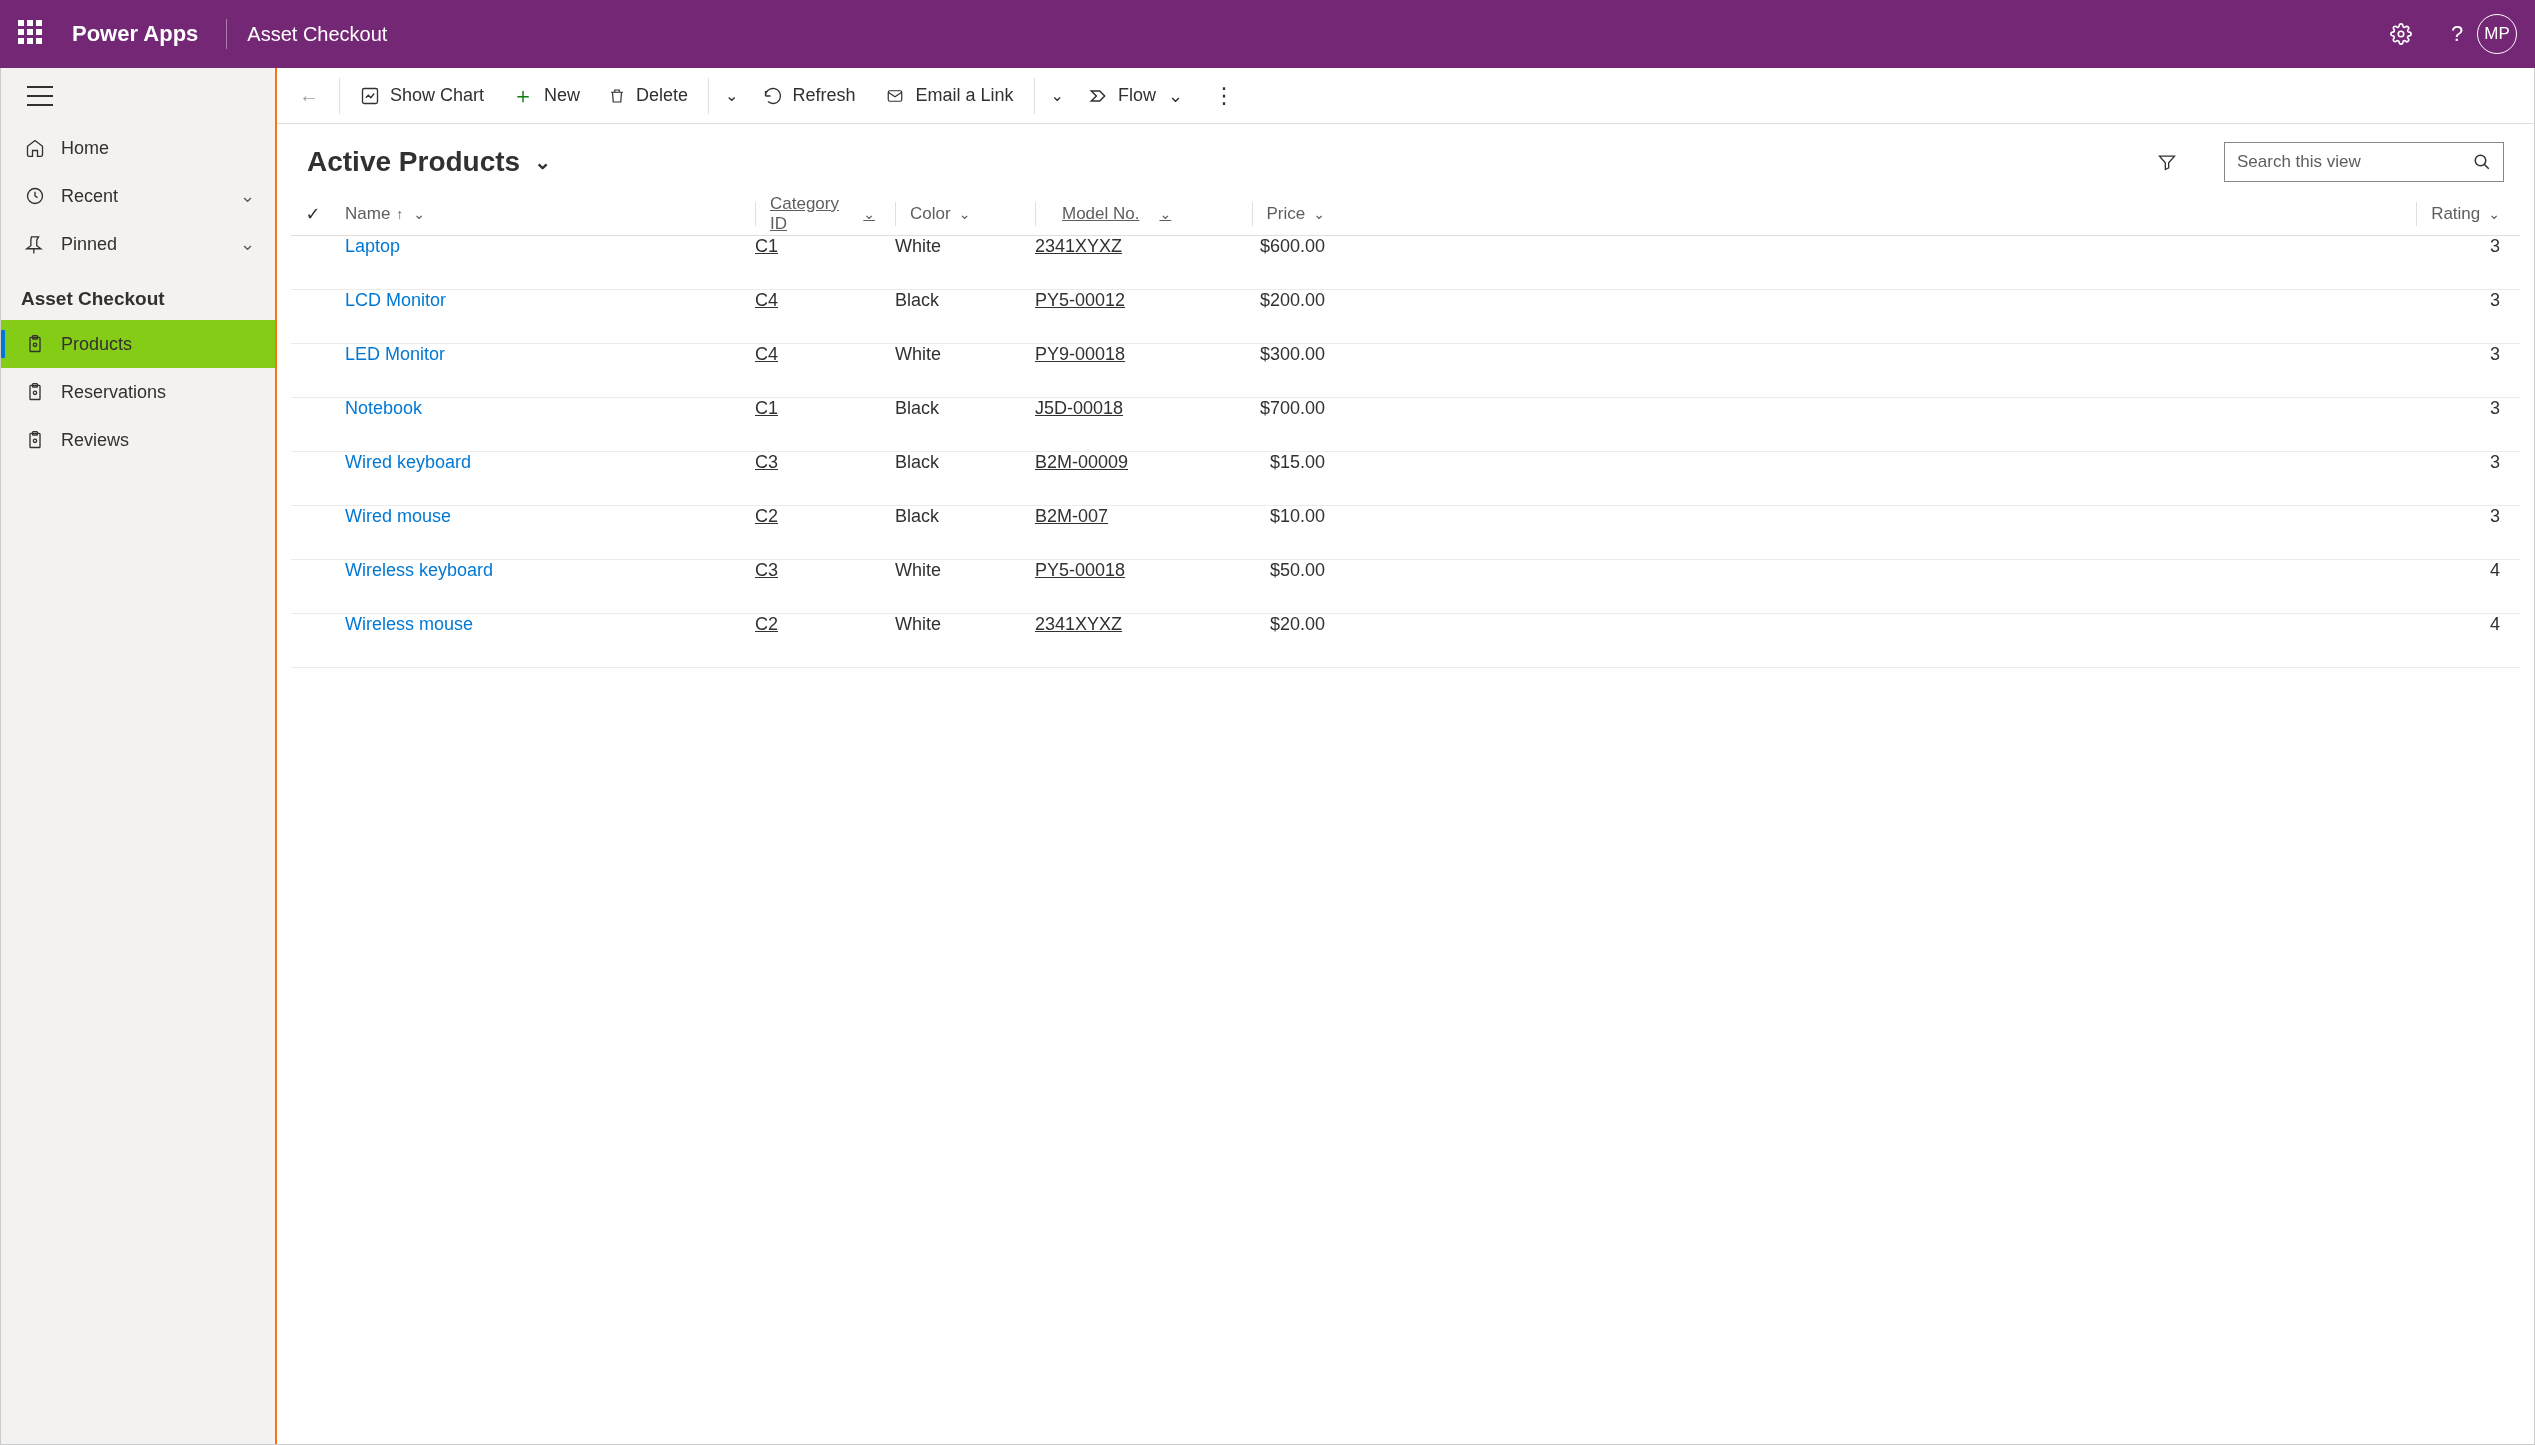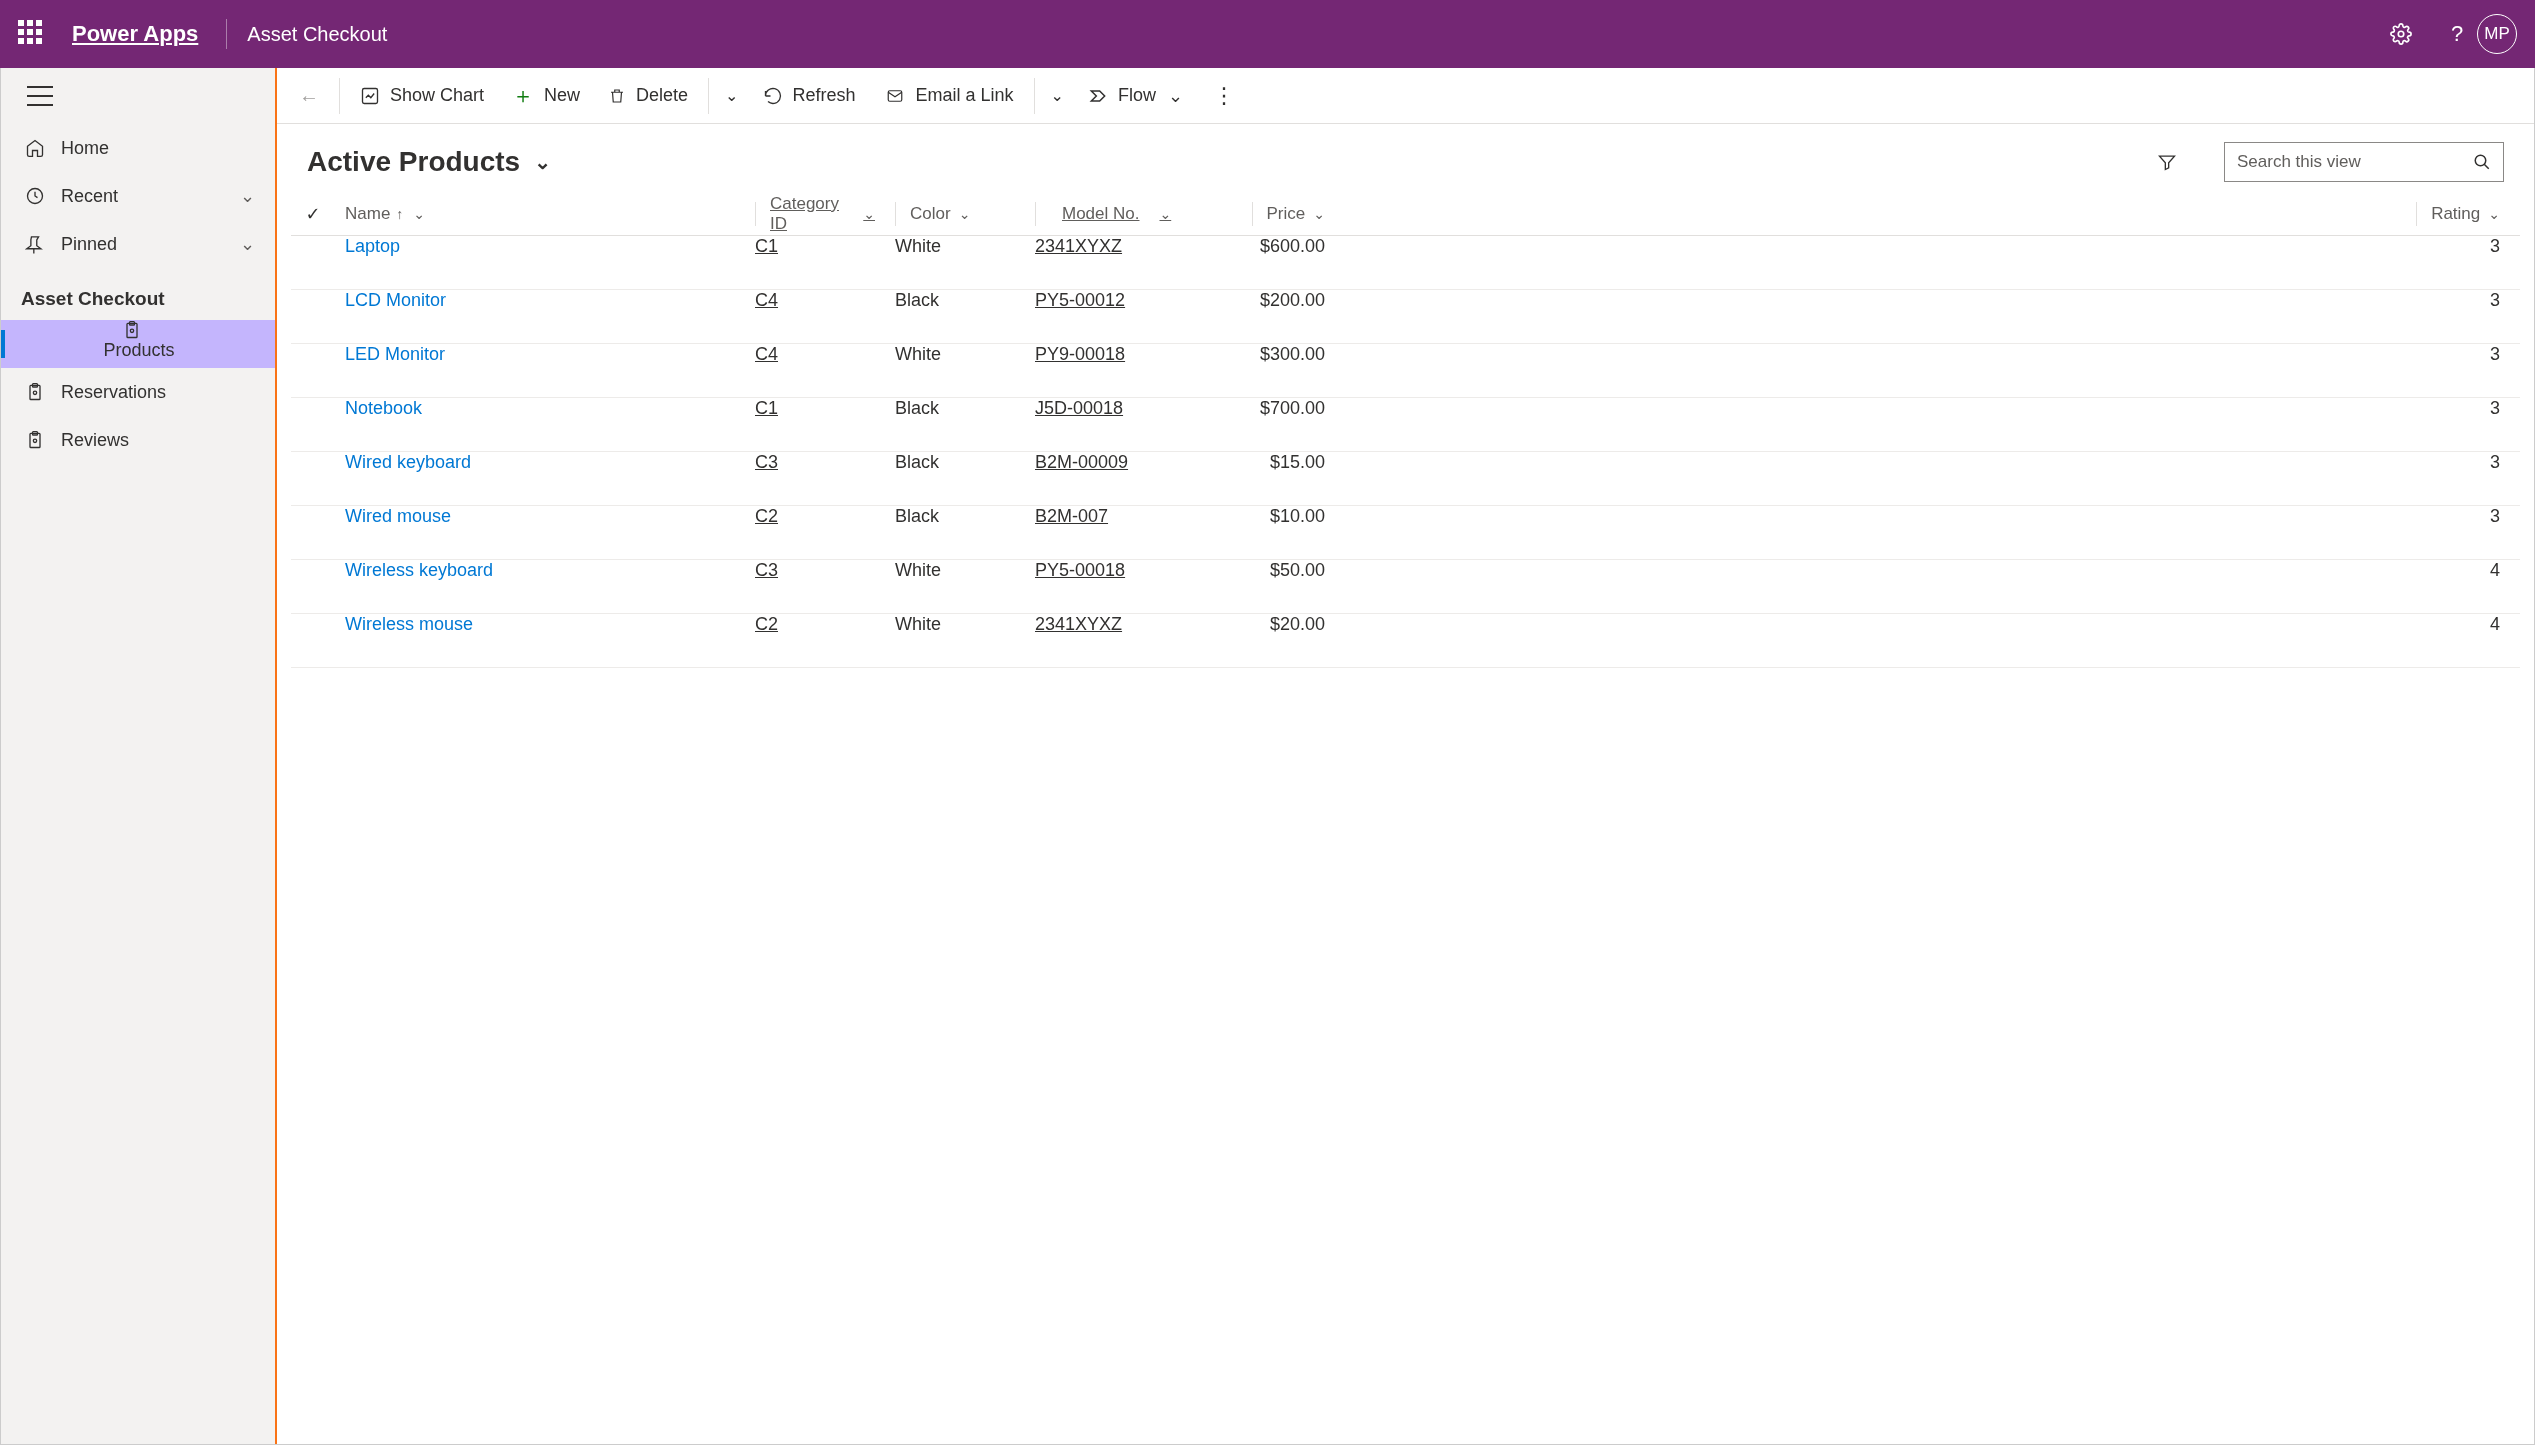--- a/index.html
+++ b/index.html
@@ -10,38 +10,38 @@
 .header {
   background: #742774;
   color: #fff;
   height: 68px;
   display: flex;
   align-items: center;
   padding: 0 18px;
 }
 .header .waffle { width: 28px; height: 28px; display: grid; grid-template-columns: repeat(3,6px); grid-template-rows: repeat(3,6px); gap: 3px; margin-right: 26px; cursor: pointer; }
 .header .waffle span { background:#fff; width:6px; height:6px; }
-.header .brand { font-size: 22px; font-weight: 600; margin-right: 28px; text-decoration: underline; }
+.header .brand { font-size: 22px; font-weight: 600; margin-right: 28px; }
 .header .sep { width:1px; height: 30px; background: rgba(255,255,255,.4); margin-right: 20px; }
 .header .app-title { font-size: 20px; font-weight: 400; }
 .header .spacer { flex:1; }
 .header .hbtn { width: 40px; height: 40px; display:flex; align-items:center; justify-content:center; margin-left: 16px; cursor:pointer; font-size:22px; }
 .header .avatar { width: 40px; height: 40px; border-radius: 50%; border: 1.5px solid #fff; display:flex; align-items:center; justify-content:center; font-size: 17px; cursor:pointer;text-align:center; }
 
 
 .body { flex:1; display:flex; min-height:0; border:1px solid #ccc; border-top:none; }
 .sidebar { width: 276px; background:#f3f2f1; border-right:2px solid #f97316; display:flex; flex-direction:column; }
 .sb-ham { height:56px; display:flex; align-items:center; padding:0 12px 0 26px; }
 .ham-icon { width:26px; height:20px; display:flex; flex-direction:column; justify-content:space-between; cursor:pointer; }
 .ham-icon span { height:2px; background:#323130; }
 .sb-item { height:48px; display:flex; align-items:center; padding:0 20px 0 22px; cursor:pointer; font-size:18px; color:#323130; }
 .sb-item .ic { width:24px; display:flex; justify-content:center; margin-right:14px; font-size:19px; }
 .sb-item .chev { margin-left:auto; color:#605e5c; font-size:18px; }
 .sb-section { padding: 20px 0 10px 20px; font-size:19px; font-weight:600; color:#323130; }
-.sb-item.active { background:#c4b5fd; position:relative;flex-direction:column; }
+.sb-item.active { background:#84cc16; position:relative; }
 .sb-item.active::before { content:""; position:absolute; left:0; top:10px; bottom:10px; width:4px; background:#0078d4; }
 
 .main { flex:1; display:flex; flex-direction:column; min-width:0; }
 
 
 .cmdbar { height:56px; border-bottom:1px solid #e1dfdd; display:flex; align-items:center; padding:0 8px; }
 .cmd-back { width:48px; display:flex; justify-content:center; color:#a19f9d; font-size:20px; cursor:pointer; }
 .cmdbar .vline { width:1px; height:36px; background:#e1dfdd; margin:0 6px; }
 .cmd { display:flex; align-items:center; padding:8px 14px; height:100%; cursor:pointer; font-size:18px; color:#323130; }
 .cmd .cic { margin-right:10px; font-size:18px; display:flex; align-items:center; }

